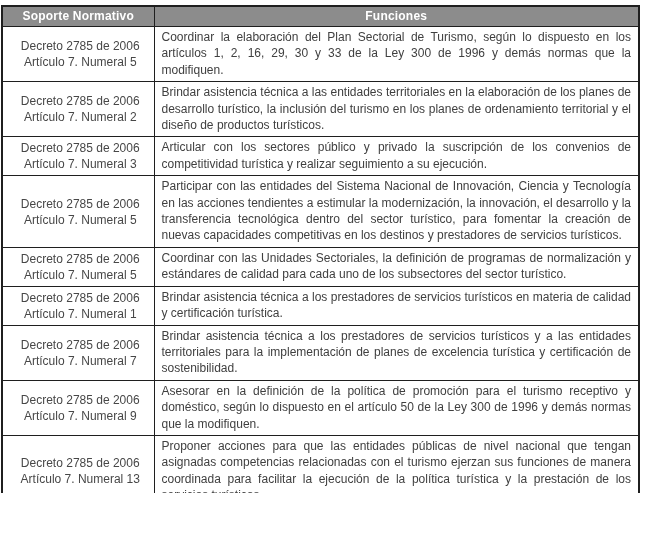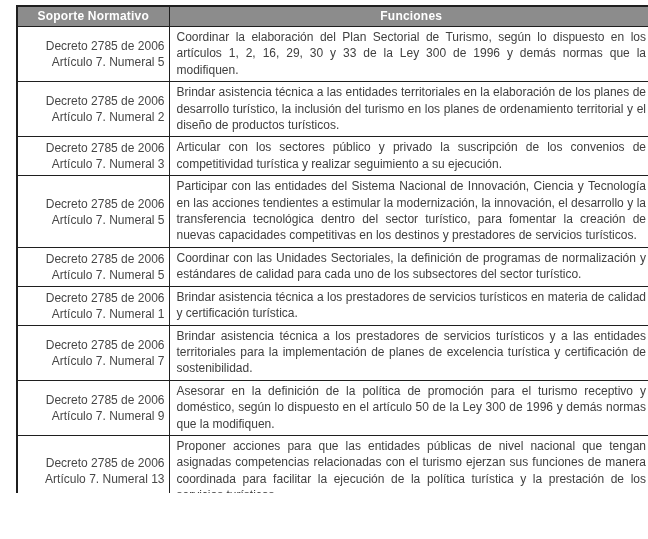--- a/index.html
+++ b/index.html
@@ -5,21 +5,21 @@
   html, body {
     margin: 0;
     padding: 0;
     background: #ffffff;
     width: 648px;
   }
   .page {
     width: 648px;
     height: 493px;
     box-sizing: border-box;
-    padding: 5px 4px 0 16px;
+    padding: 5px 4px 0 1px;
     font-family: "Liberation Sans", sans-serif;
     border-radius: 23px;
   }
   table.norm-table {
     border-collapse: collapse;
     width: 639px;
     table-layout: fixed;
     border: 2px solid #1f1f1f;
   }
   .norm-table th, .norm-table td {
@@ -35,21 +35,21 @@
     padding: 2px 2px 3px 2px;
     letter-spacing: 0.2px;
   }
   .c1 { width: 152px; }
   td.c1 {
     font-size: 12px;
     color: #474747;
     line-height: 16px;
     padding: 2px 4px 2px 8px;
     vertical-align: middle;
-    text-align: right;
+    text-align: center;
   }
   td.c2 {
     font-size: 12px;
     color: #404040;
     line-height: 16.4px;
     padding: 2px 7px 3px 7px;
     vertical-align: top;
     text-align: justify;
     text-justify: inter-word;
   }

